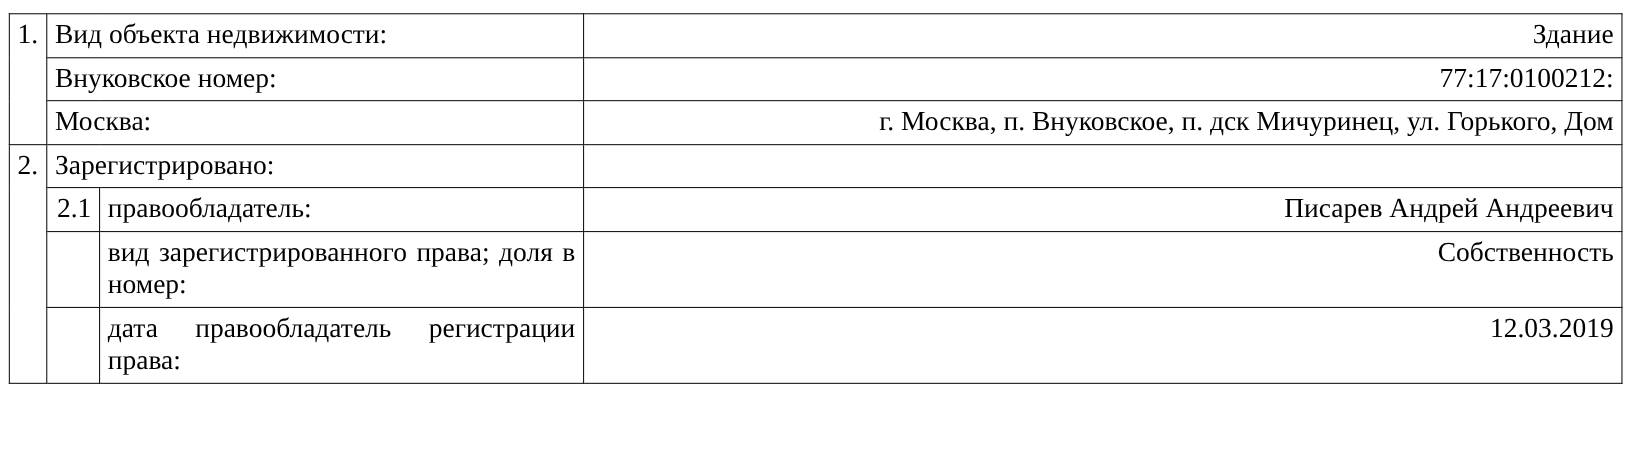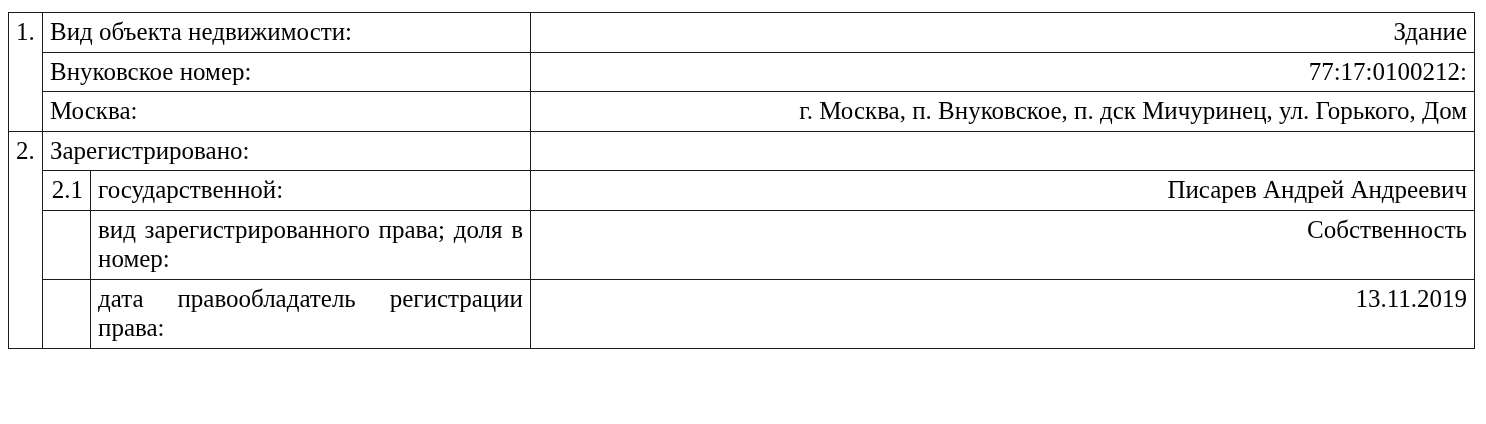--- a/index.html
+++ b/index.html
@@ -96,28 +96,28 @@
         <td class="label single" colspan="2">Москва:</td>
         <td class="value">г. Москва, п. Внуковское, п. дск Мичуринец, ул. Горького, Дом</td>
       </tr>
       <tr>
         <td class="num" rowspan="4">2.</td>
         <td class="label single" colspan="2">Зарегистрировано:</td>
         <td class="value blank"></td>
       </tr>
       <tr>
         <td class="subnum">2.1</td>
-        <td class="label single">государственной:</td>
+        <td class="label single">правообладатель:</td>
         <td class="value">Писарев Андрей Андреевич</td>
       </tr>
       <tr>
         <td class="subnum"></td>
         <td class="label">вид зарегистрированного права; доля в номер:</td>
         <td class="value">Собственность</td>
       </tr>
       <tr class="clip-bottom">
         <td class="subnum"></td>
         <td class="label">дата правообладатель регистрации права:</td>
-        <td class="value">13.11.2019</td>
+        <td class="value">12.03.2019</td>
       </tr>
     </tbody>
   </table>
 </div>
 
 </body></html>

